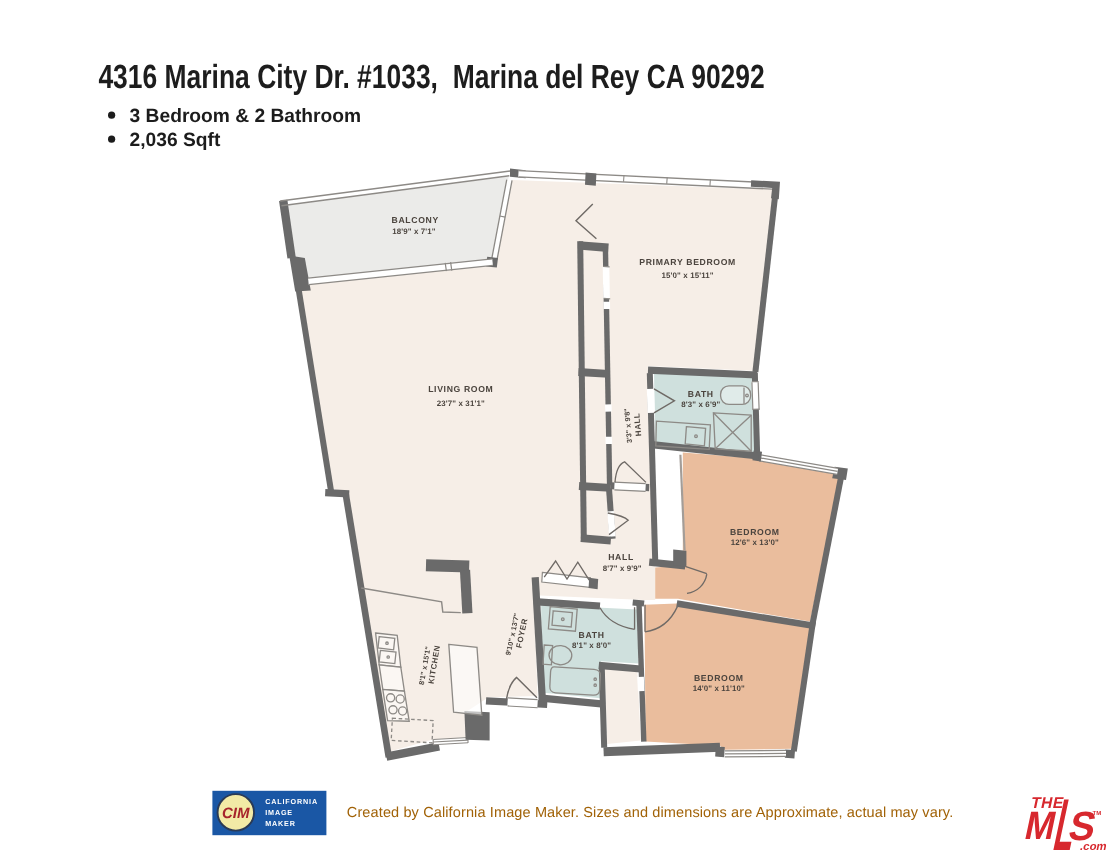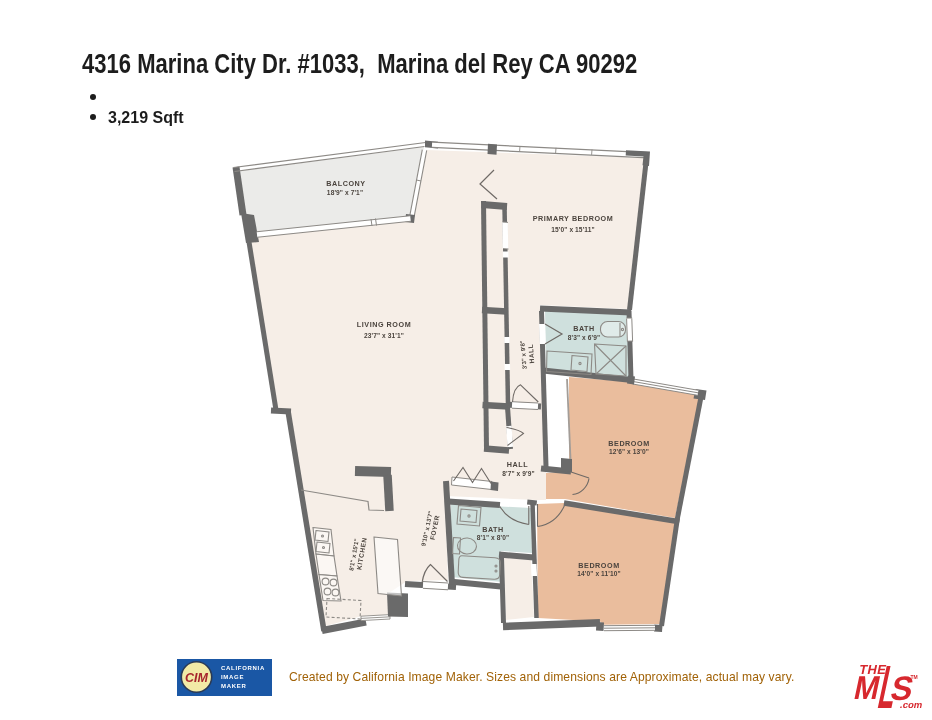--- a/index.html
+++ b/index.html
@@ -5,22 +5,22 @@
   html,body{margin:0;padding:0;background:#ffffff;}
   body{width:932px;height:720px;position:relative;font-family:"Liberation Sans",sans-serif;overflow:hidden;}
   .abs{position:absolute;}
 </style>
 </head>
 <body>
 
 <div class="abs" id="title" style="left:82px;top:48px;font-size:28px;font-weight:bold;color:#1d1d1d;white-space:nowrap;transform:scaleX(0.787);transform-origin:left top;">4316 Marina City Dr. #1033,&nbsp; Marina del Rey CA 90292</div>
 
 <div class="abs" style="left:90px;top:88px;font-size:16px;font-weight:bold;color:#1c1c1c;line-height:20px;">
-  <div><span style="display:inline-block;width:6px;height:6px;border-radius:50%;background:#1c1c1c;vertical-align:3px;"></span></div>
-  <div><span style="display:inline-block;width:6px;height:6px;border-radius:50%;background:#1c1c1c;vertical-align:3px;"></span><span style="padding-left:12px;">3,219 Sqft</span></div>
+  <div><span style="display:inline-block;width:6px;height:6px;border-radius:50%;background:#1c1c1c;vertical-align:3px;"></span><span style="padding-left:12px;">3 Bedroom &amp; 2 Bathroom</span></div>
+  <div><span style="display:inline-block;width:6px;height:6px;border-radius:50%;background:#1c1c1c;vertical-align:3px;"></span><span style="padding-left:12px;">2,036 Sqft</span></div>
 </div>
 
 <div class="abs" style="left:289px;top:670px;font-size:12.1px;color:#a16207;letter-spacing:0.1px;">Created by California Image Maker. Sizes and dimensions are Approximate, actual may vary.</div>
 
 <div class="abs" style="left:177px;top:659px;width:95px;height:37px;background:#1a57a5;"></div>
 <svg class="abs" style="left:177px;top:659px;" width="95" height="37" viewBox="0 0 95 37">
   <circle cx="19.5" cy="18" r="15.2" fill="#f2eaa6" stroke="#2a3a55" stroke-width="1.6"></circle>
   <text x="19.5" y="23" text-anchor="middle" font-family="Liberation Sans,sans-serif" font-size="12.5" font-weight="bold" font-style="italic" fill="#a6242c">CIM</text>
   <text x="44" y="11" font-family="Liberation Sans,sans-serif" font-size="6" font-weight="bold" fill="#ffffff" letter-spacing="0.7">CALIFORNIA</text>
   <text x="44" y="20" font-family="Liberation Sans,sans-serif" font-size="6" font-weight="bold" fill="#ffffff" letter-spacing="0.7">IMAGE</text>

